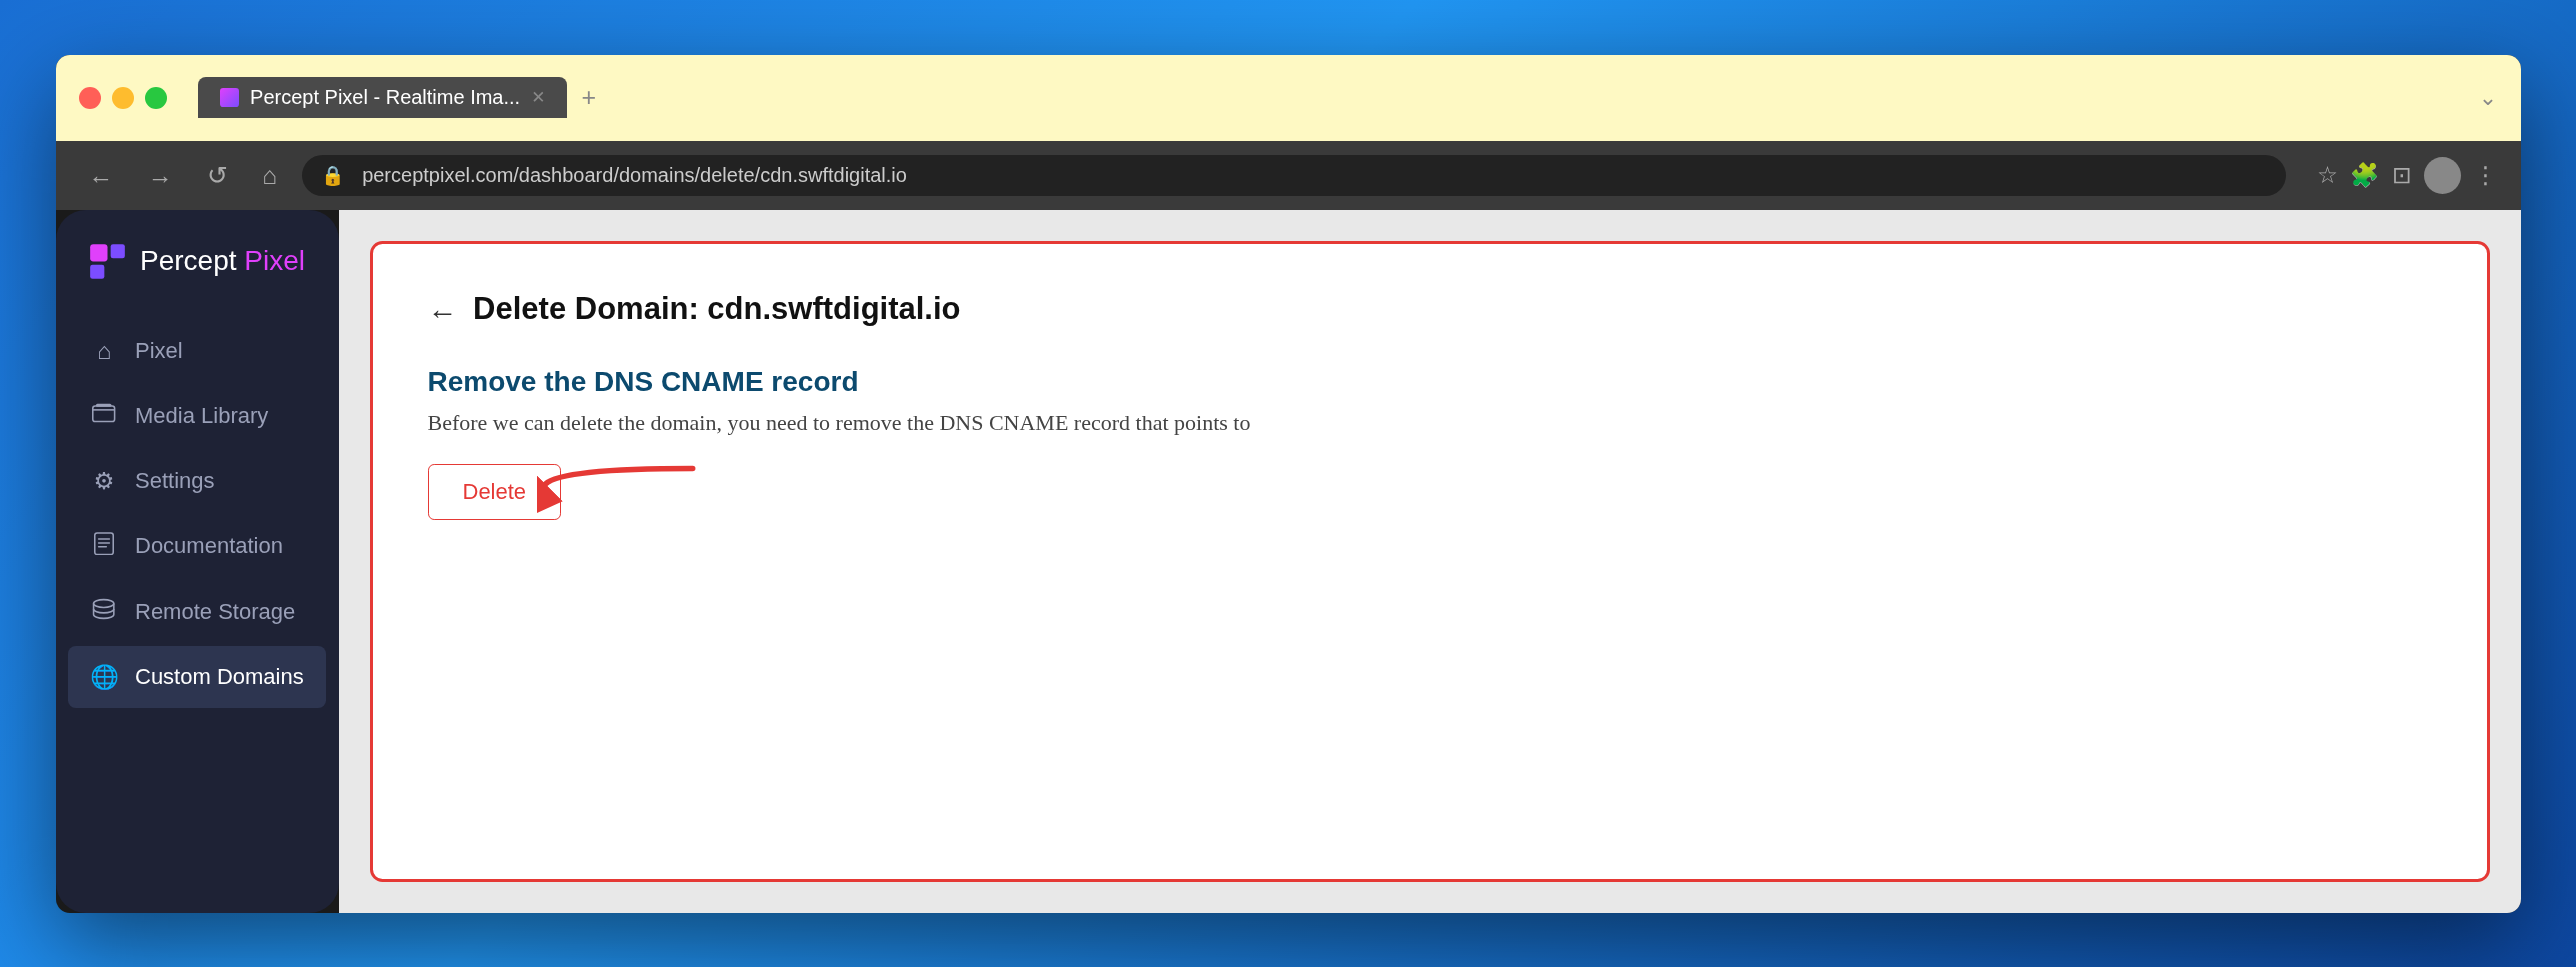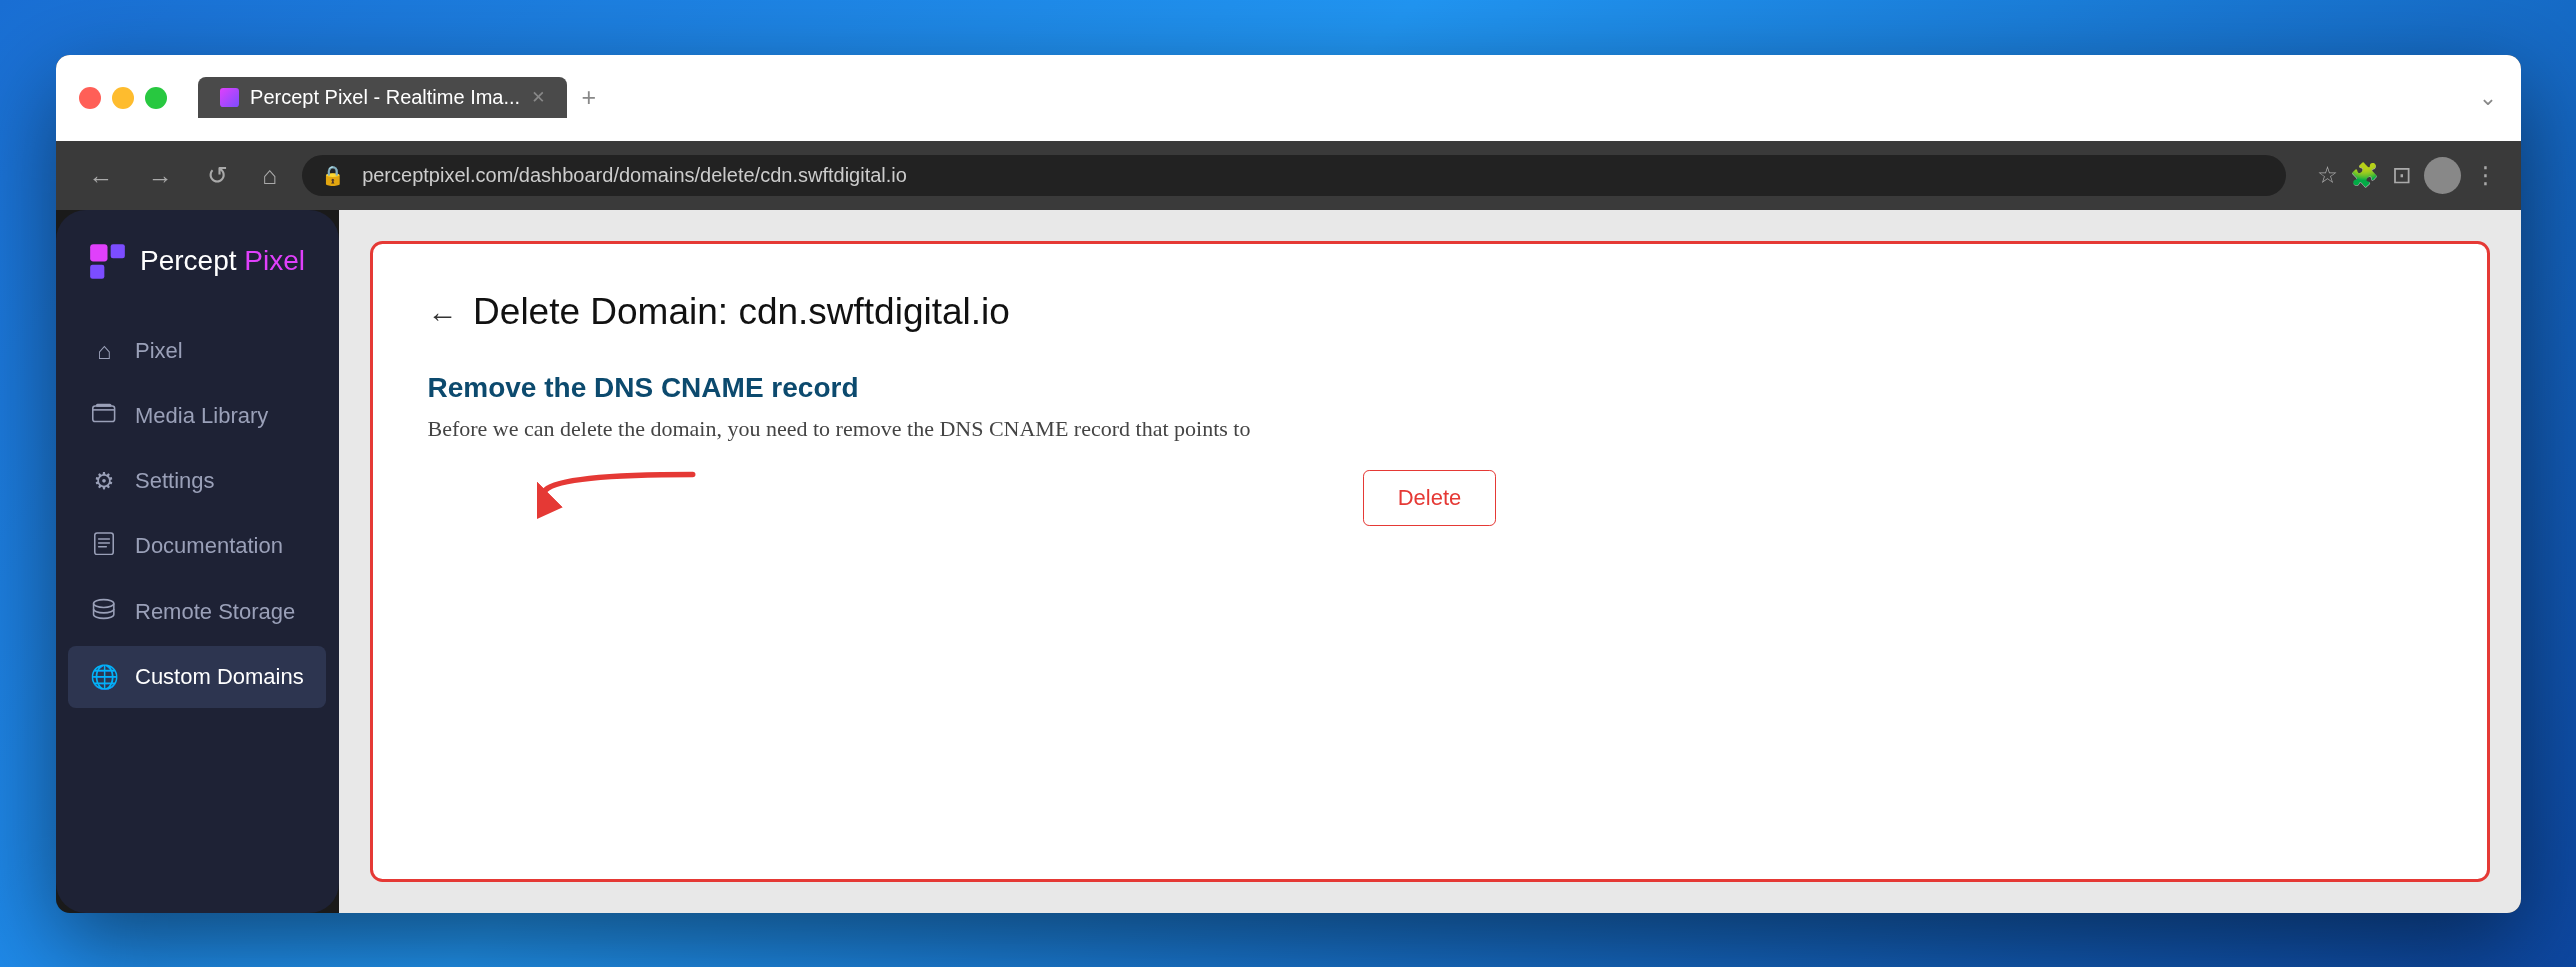--- a/index.html
+++ b/index.html
@@ -21,21 +21,21 @@
       border-radius: 14px;
       overflow: hidden;
       box-shadow: 0 31px 94px rgba(0,0,0,0.5);
       display: flex;
       flex-direction: column;
     }
 
     
     .title-bar {
       height: 86px;
-      background: #ffffff;
+      background: #fef9c3;
       display: flex;
       align-items: center;
       padding: 0 23.4px;
       gap: 15.6px;
       flex-shrink: 0;
     }
 
     .traffic-lights {
       display: flex;
       gap: 11px;
@@ -258,22 +258,22 @@
       margin-bottom: 39px;
     }
 
     .back-arrow {
       font-size: 30px;
       color: #333;
       cursor: pointer;
     }
 
     .page-title {
-      font-size: 37px;
-      font-weight: 400;
+      font-size: 31px;
+      font-weight: 700;
       color: #111;
     }
 
     .section-title {
       font-size: 28px;
       font-weight: 600;
       color: #0c4a6e;
       margin-bottom: 12.5px;
     }
 
@@ -308,21 +308,20 @@
       font-size: 25px;
       color: #555;
       padding: 6.2px;
     }
 
     .arrow-area {
       position: relative;
       display: flex;
       align-items: center;
       margin-bottom: 31px;
-      justify-content: center;
     }
 
     .delete-btn {
       border: 1.6px solid #e53935;
       background: #fff;
       color: #e53935;
       border-radius: 6.2px;
       padding: 14px 34px;
       font-size: 22px;
       cursor: pointer;

